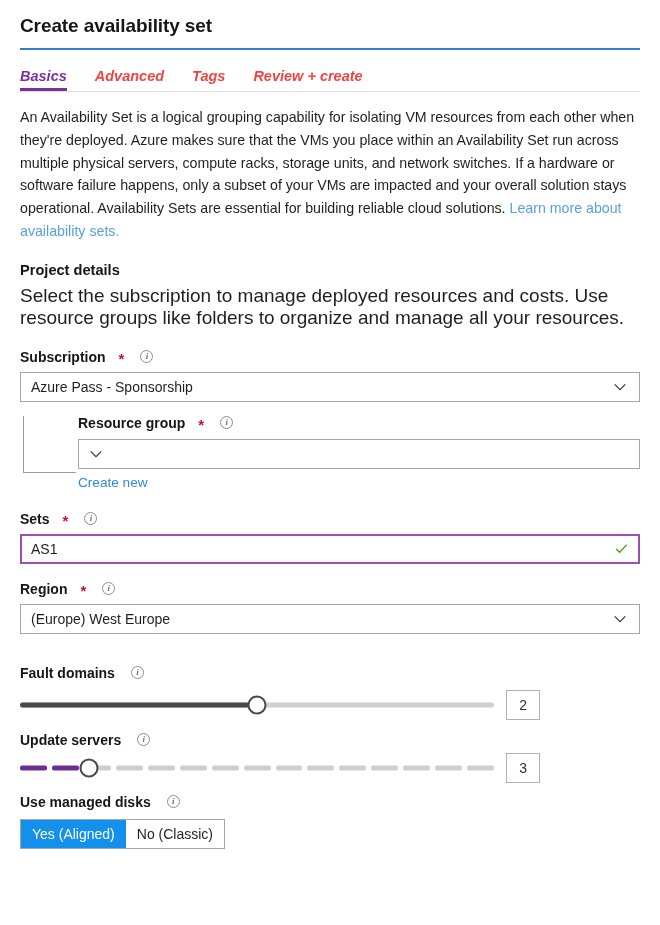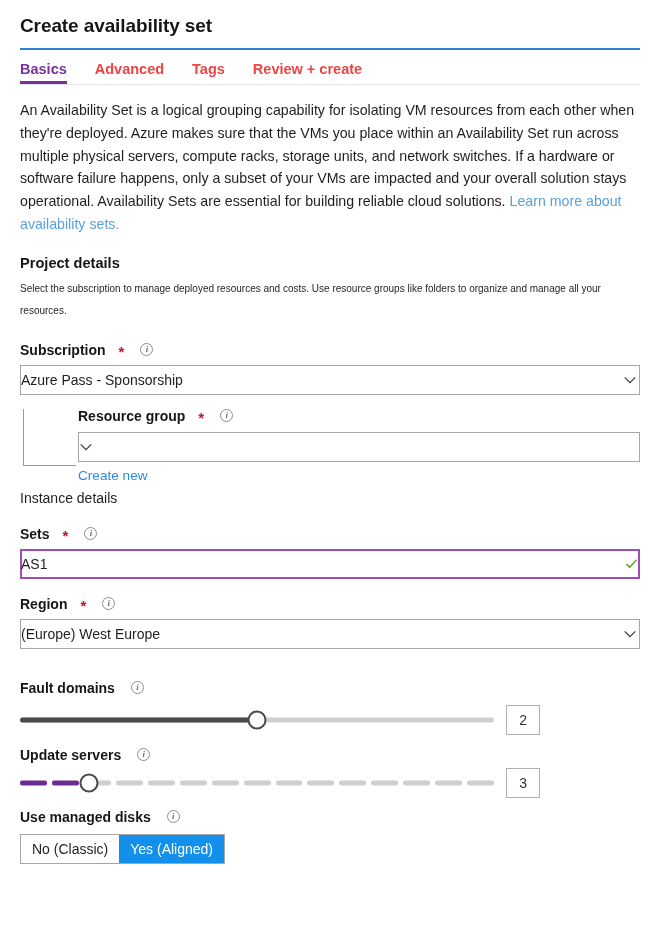--- a/index.html
+++ b/index.html
@@ -38,25 +38,26 @@
     margin-top: 9px;
     width: 620px;
   }
 
   
   .tabs {
     display: flex;
     align-items: flex-end;
     gap: 28px;
     position: relative;
-    margin-top: 7px;
+    margin-top: 14px;
     height: 28px;
     border-bottom: 1px solid #e3e3e3;
     width: 620px;
     box-sizing: border-box;
+    font-style: italic;
   }
   .tab {
     font-size: 14.5px;
     font-weight: bold;
     color: #ef4444;
     padding-bottom: 6px;
     cursor: pointer;
     line-height: 18px;
     white-space: nowrap;
   }
@@ -80,21 +81,21 @@
     cursor: pointer;
   }
 
   .section-head {
     font-size: 14.6px;
     font-weight: bold;
     color: #161616;
     margin-top: 19px;
   }
   .section-desc {
-    font-size: 10px;
+    font-size: 19px;
     line-height: 22.5px;
     color: #1f1f1f;
     margin-top: 7px;
     width: 624px;
   }
 
   
   .field-label {
     font-size: 14px;
     font-weight: bold;
@@ -130,21 +131,21 @@
     box-sizing: border-box;
   }
 
   .control {
     box-sizing: border-box;
     height: 30px;
     border: 1px solid #a6a6a6;
     background: #fff;
     display: flex;
     align-items: center;
-    padding: 0 0;
+    padding: 0 10px;
     font-size: 14px;
     color: #1f1f1f;
     position: relative;
     cursor: pointer;
   }
   .control .val { flex: 1; white-space: nowrap; overflow: hidden; }
   .chev {
     width: 14px;
     height: 14px;
     flex: none;
@@ -339,21 +340,20 @@
     </div>
     <div class="control" style="width:562px; margin-top:7px;">
       <svg class="chev" viewBox="0 0 16 16">
           <path d="M2 5 L8 11 L14 5" fill="none" stroke="#333" stroke-width="1.3"></path>
         </svg>
     </div>
   </div>
   <div class="createnew">Create new</div>
 
   
-  <div class="instance-details">Instance details</div>
 
   
   <div class="row" style="margin-top:19px;">
     <div class="field-label">
       <span>Sets</span>
       <span class="req">*</span>
       <span class="info-icon">i</span>
     </div>
     <div class="control valid" style="width:620px; margin-top:6px;">
       <span class="val">AS1</span>
@@ -425,18 +425,18 @@
     </div>
   </div>
 
   
   <div class="row" style="margin-top:10px;">
     <div class="field-label">
       <span>Use managed disks</span>
       <span class="info-icon">i</span>
     </div>
     <div class="toggle-group">
+      <div class="toggle-btn selected">Yes (Aligned)</div>
       <div class="toggle-btn">No (Classic)</div>
-      <div class="toggle-btn selected">Yes (Aligned)</div>
     </div>
   </div>
 
 </div>
 
 </body></html>

